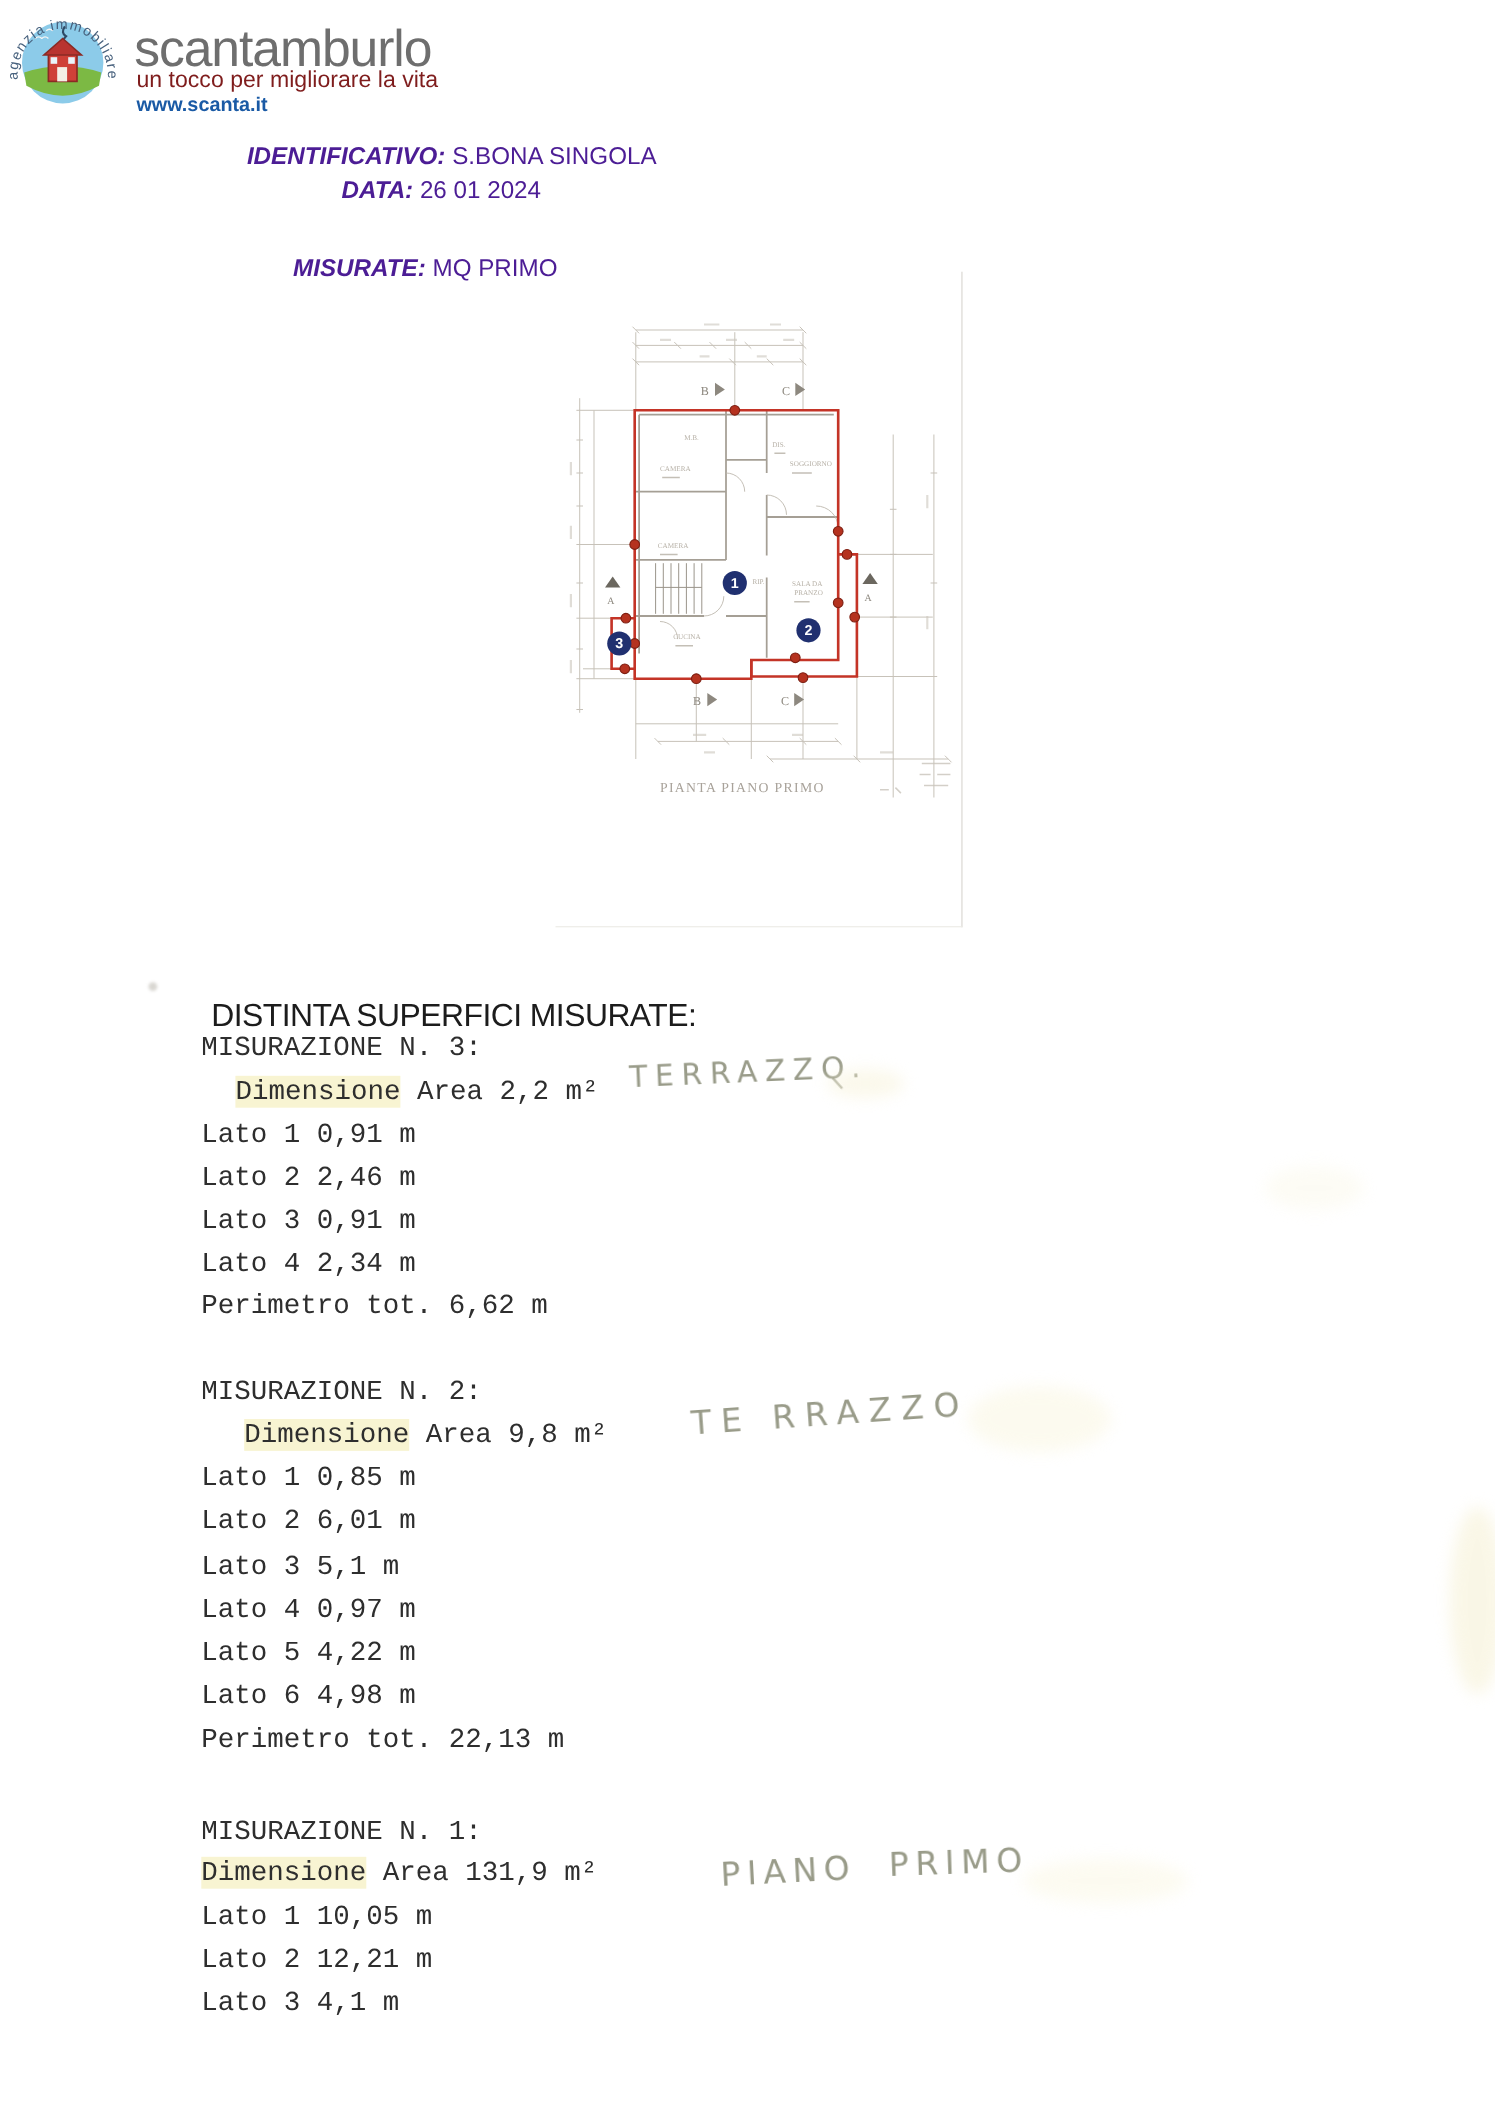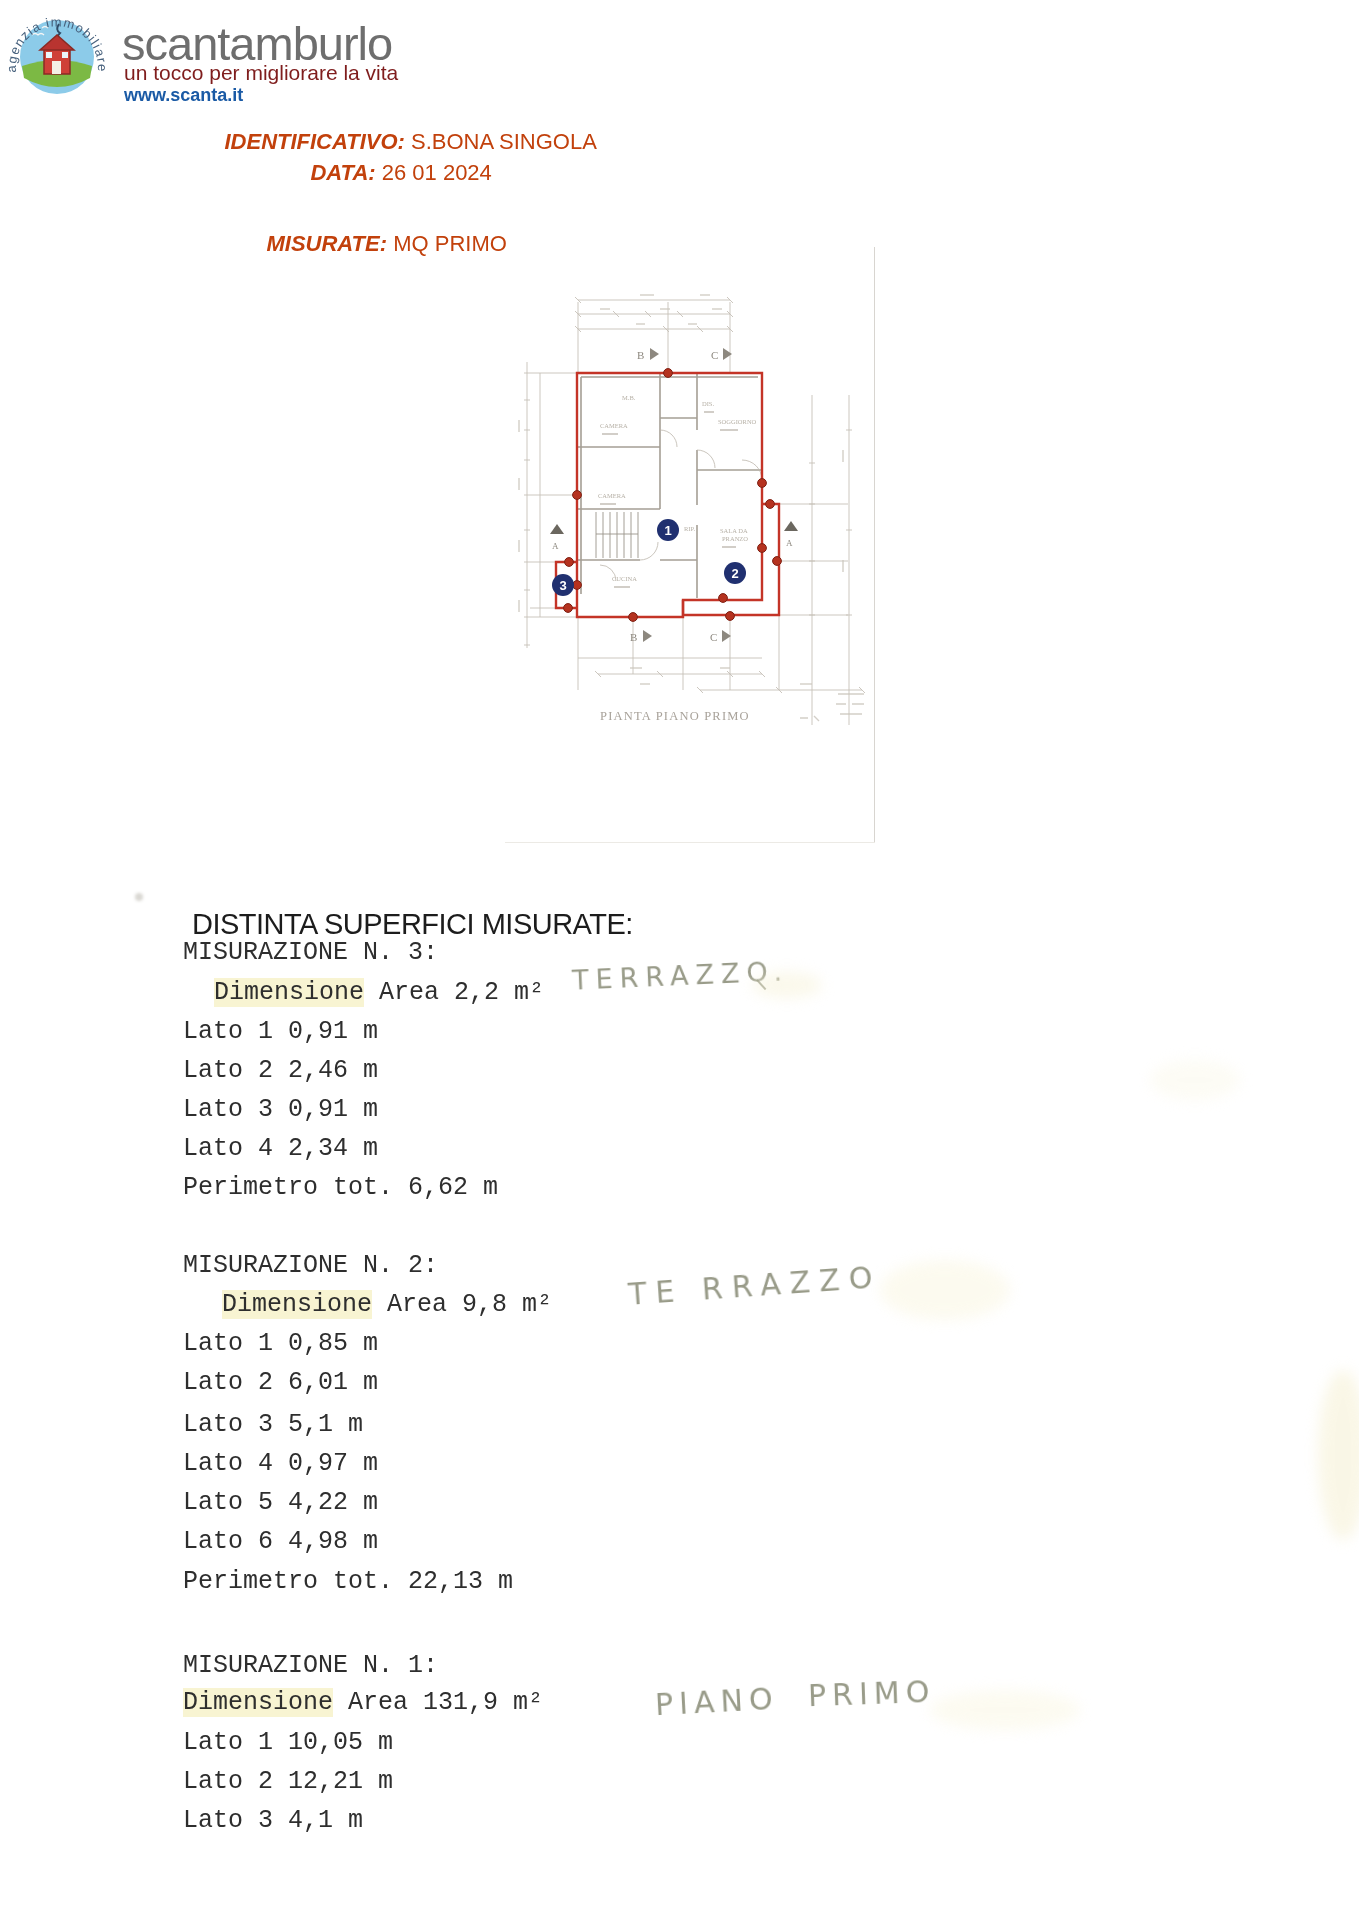--- a/index.html
+++ b/index.html
@@ -4,21 +4,21 @@
 <style>
   html,body{margin:0;padding:0;background:#ffffff;}
   .page{position:relative;width:1359px;height:1920px;background:#ffffff;overflow:hidden;
         font-family:"Liberation Sans",sans-serif;color:#1a1a1a;}
   .abs{position:absolute;}
   
   .brand-name{position:absolute;left:122px;top:16px;font-size:47px;letter-spacing:-1px;
               color:#6e6e6e;font-family:"Liberation Sans",sans-serif;}
   .brand-tagline{position:absolute;left:124px;top:61px;font-size:21px;color:#7f1d1d;}
   .brand-site{position:absolute;left:124px;top:85px;font-size:18px;font-weight:bold;color:#1a5aa5;text-align:right;}
-  .hline{position:absolute;font-size:22px;white-space:pre;color:#c2410c;text-align:center;}
+  .hline{position:absolute;font-size:22px;white-space:pre;color:#4c1d95;text-align:center;}
   .hline .lab{font-weight:bold;font-style:italic;}
   
   .title{position:absolute;left:173px;top:908px;font-size:29px;letter-spacing:-0.5px;color:#1c1c1c;margin-left:19px;}
   .mono{position:absolute;left:183px;font-family:"Liberation Mono","DejaVu Sans Mono",monospace;
         font-size:25px;color:#2e2e2e;white-space:pre;}
   .hl{background:#f8f4d2;}
   
   .hand{position:absolute;font-family:"DejaVu Sans",sans-serif;color:#8b8e79;opacity:.88;
         filter:blur(.45px);white-space:pre;}
   .pencil-mark{position:absolute;left:760px;top:972px;width:13px;height:14px;

